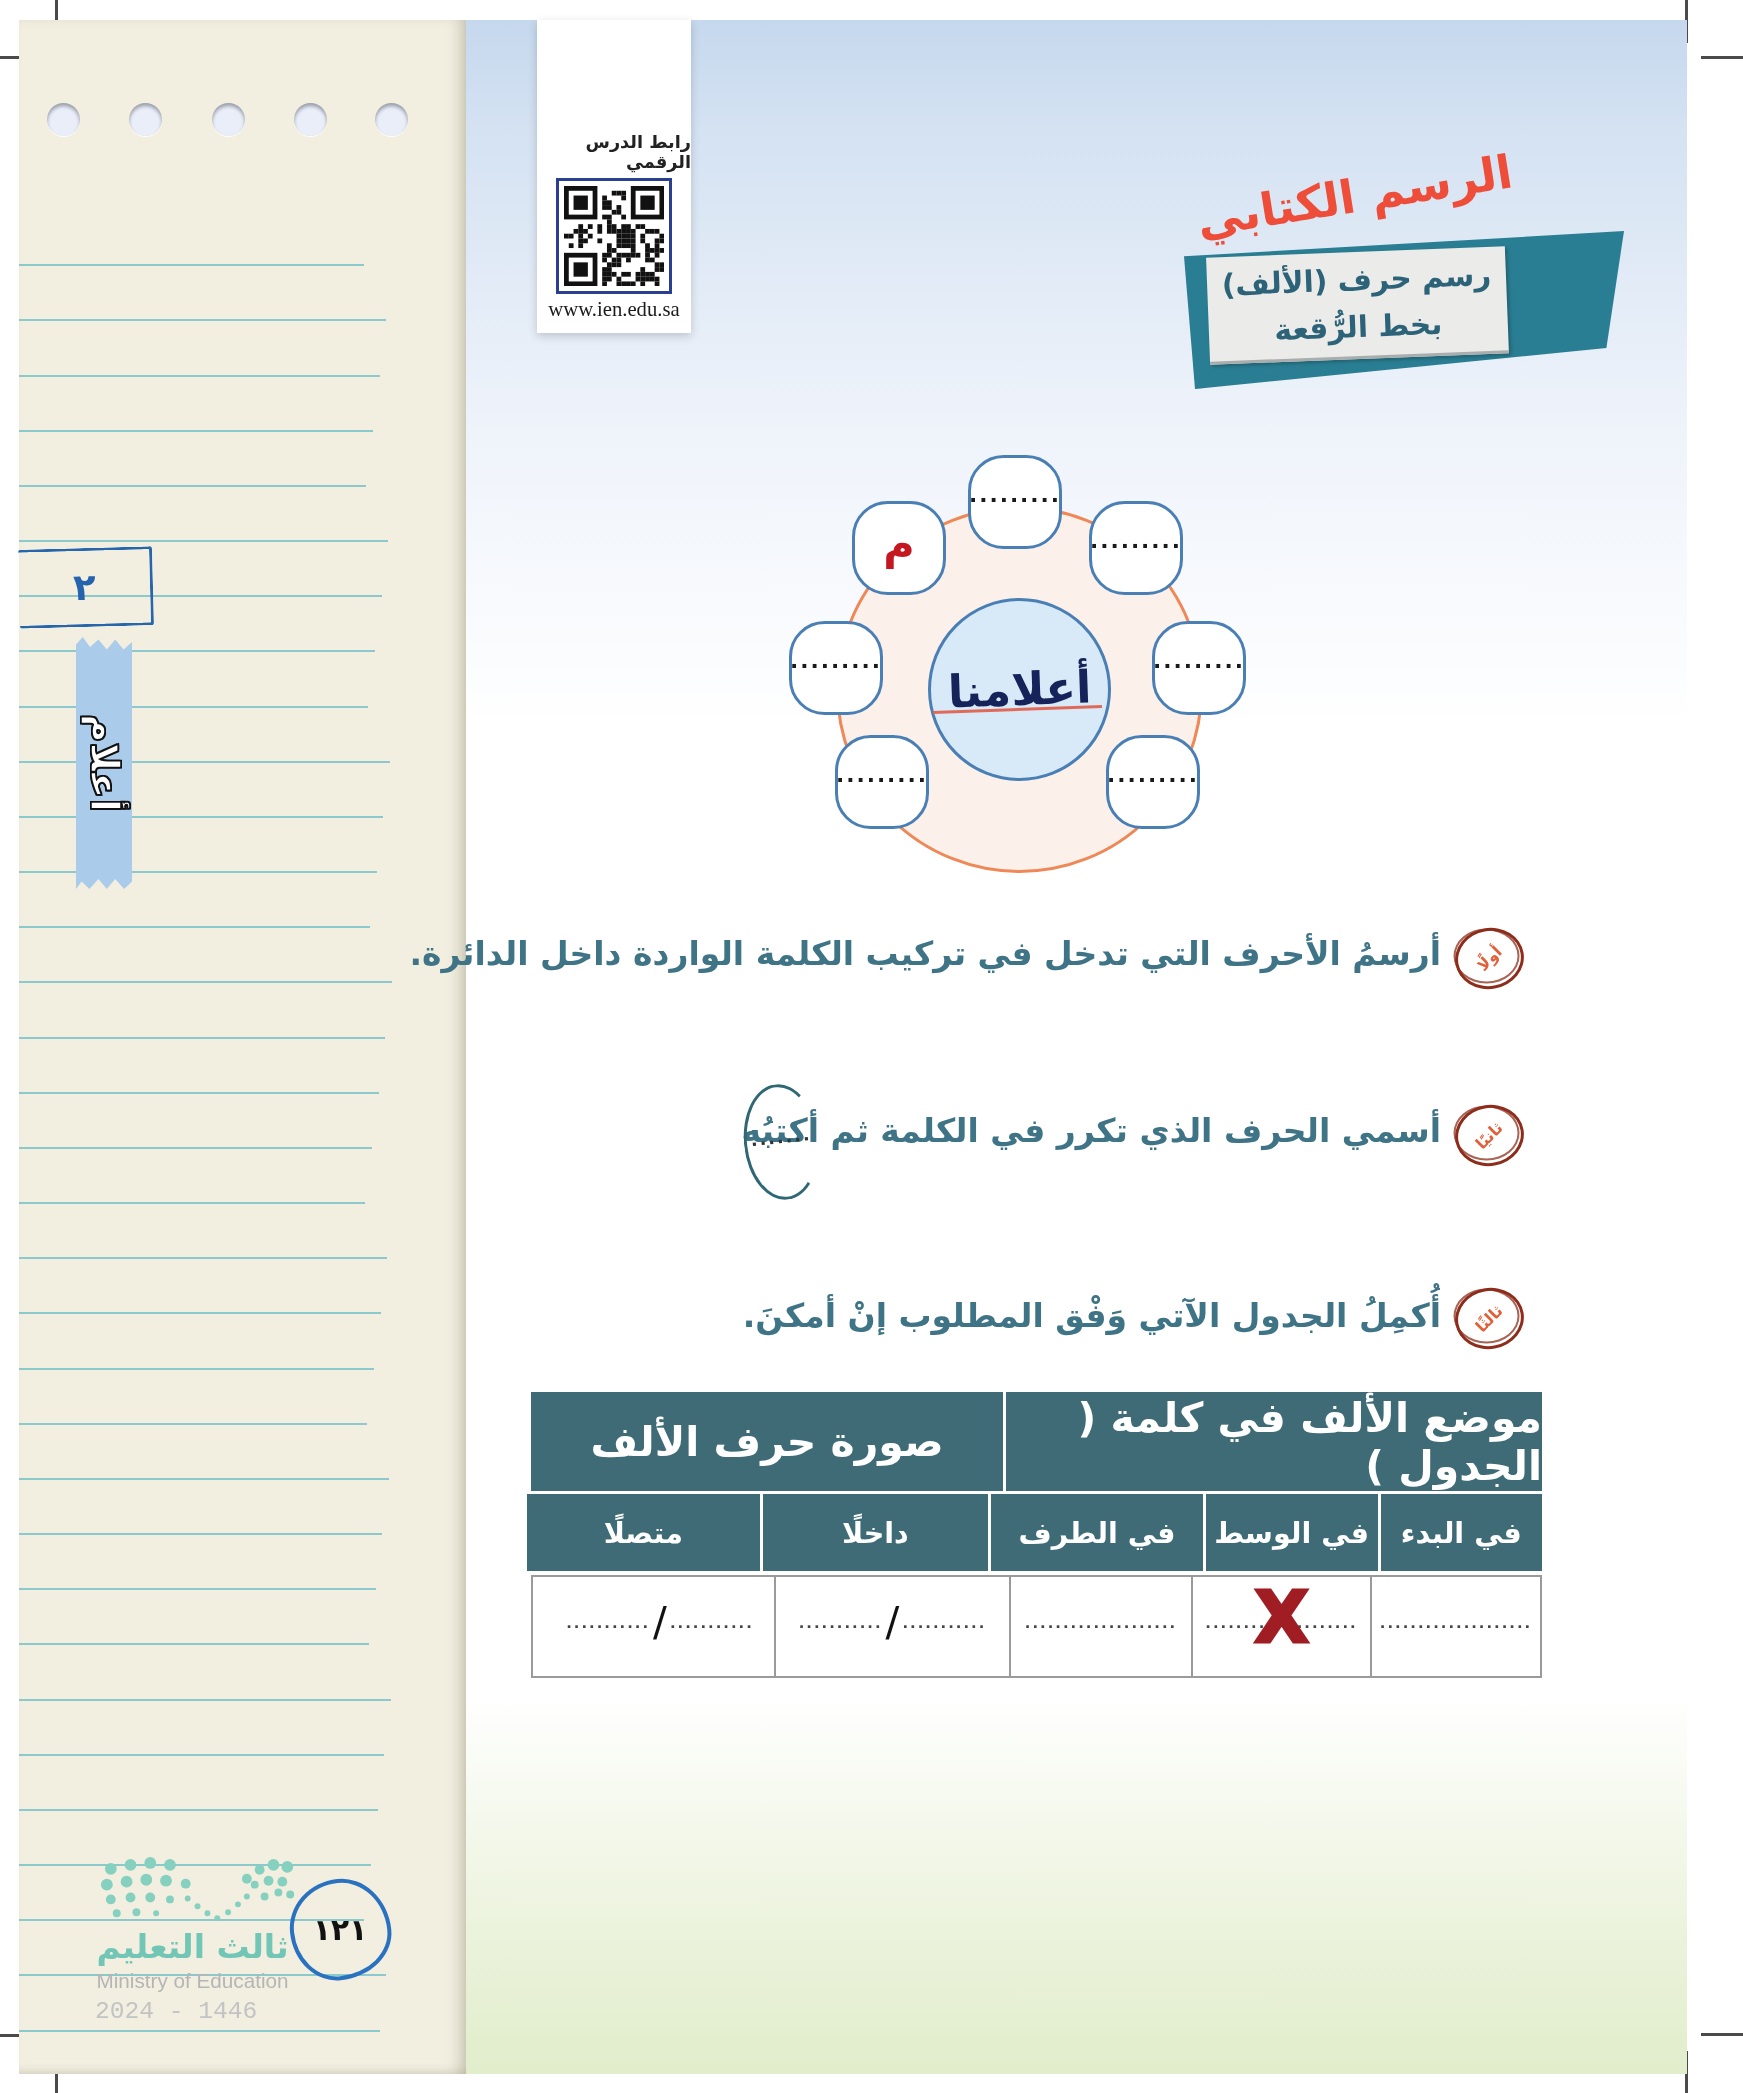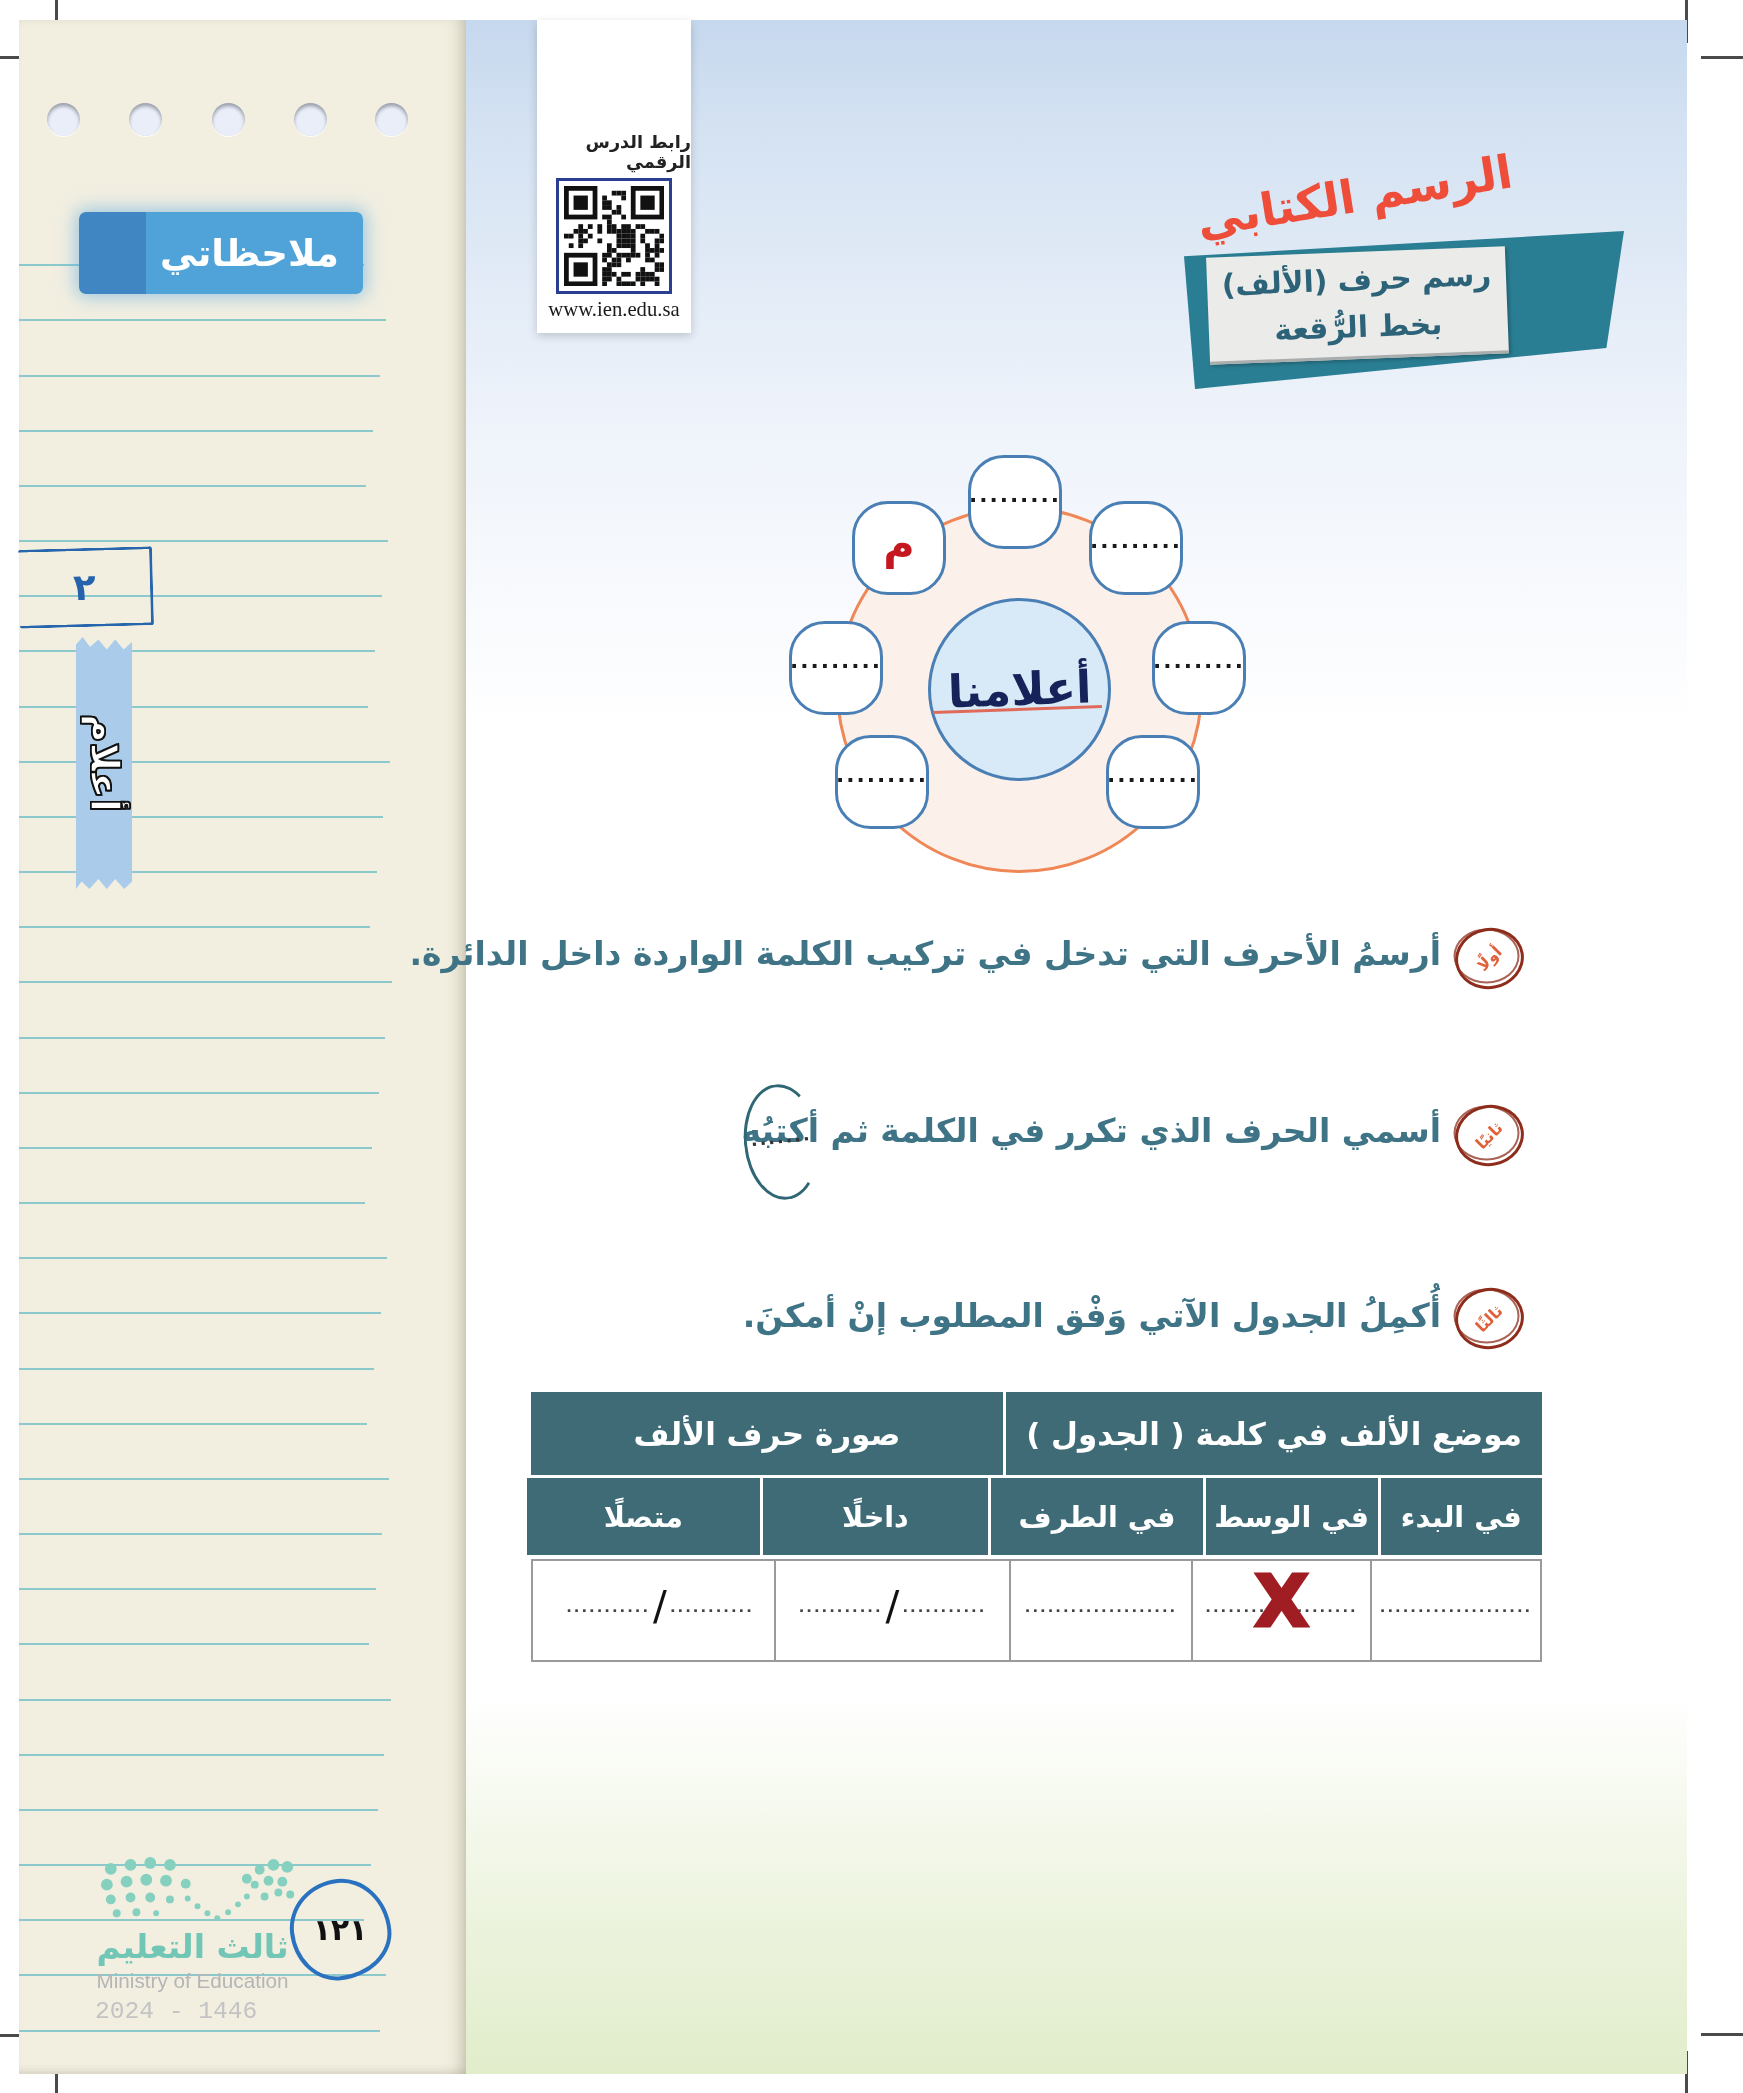--- a/index.html
+++ b/index.html
@@ -89,21 +89,21 @@
   .open-circle{position:absolute;left:744px;top:1084px;width:75px;height:116px;border:3.9px solid #2f6775;
         border-radius:50%;border-right-color:transparent;transform:rotate(-6deg);
         display:flex;align-items:center;justify-content:center;box-sizing:border-box;}
   .open-circle .dots{font-size:17.7px;font-weight:bold;letter-spacing:2px;color:#333;transform:translateY(-4.9px);}
 
   
   .atable{position:absolute;left:527px;top:1392px;width:1015px;direction:rtl;}
   .hrow{display:flex;gap:3px;}
   .hcell{background:#3e6b76;color:#fff;font-weight:bold;display:flex;align-items:center;justify-content:center;
         box-sizing:border-box;}
-  .hrow1 .hcell{height:83px;font-size:31px;}
+  .hrow1 .hcell{height:99px;font-size:41px;}
   .hrow2{margin-top:3px;}
   .hrow2 .hcell{height:77px;font-size:28.6px;}
   .gA{width:536px;} .gB{width:472px;}
   .c0{width:168px;} .c1{width:179px;} .c2{width:220px;} .c3{width:235px;} .c4{width:242px;}
   .brow{display:flex;margin-top:3.9px;border:2px solid #9a9a9a;width:1011px;box-sizing:border-box;background:#fff;}
   .bcell{height:99px;display:flex;align-items:center;justify-content:center;box-sizing:border-box;position:relative;}
   .bcell:not(:first-child){border-inline-start:2px solid #9a9a9a;}
   .bc0{width:168px;} .bc1{width:179px;} .bc2{width:182px;} .bc3{width:235px;} .bc4{width:230px;}
   .tdots{font-size:14.8px;letter-spacing:2px;color:#444;font-weight:bold;transform:translateY(-3.9px);}
   .slash{font-size:41px;color:#111;margin:0 3px;transform:translateY(-3.9px);}
@@ -160,21 +160,20 @@
       <div class="rule" style="top:1844px;width:352px"></div>
       <div class="rule" style="top:1899px;width:345px"></div>
       <div class="rule" style="top:1954px;width:367px"></div>
       <div class="rule" style="top:2010px;width:361px"></div>
     </div>
   <div class="hole" style="left:47px;top:103px;"></div>
   <div class="hole" style="left:129px;top:103px;"></div>
   <div class="hole" style="left:212px;top:103px;"></div>
   <div class="hole" style="left:294px;top:103px;"></div>
   <div class="hole" style="left:375px;top:103px;"></div>
-  <div class="notes-banner">ملاحظاتي</div>
   <div class="unit-tab">
       <span>٢</span>
     </div>
   <div class="ribbon">
       <span>أعلام</span>
     </div>
 
   <svg class="abs" style="left:97px;top:1855px;width:209px;height:79px;" viewBox="0 0 212 80">
     <g fill="#86d0c0">
       <circle cx="14" cy="14" r="6"></circle>

